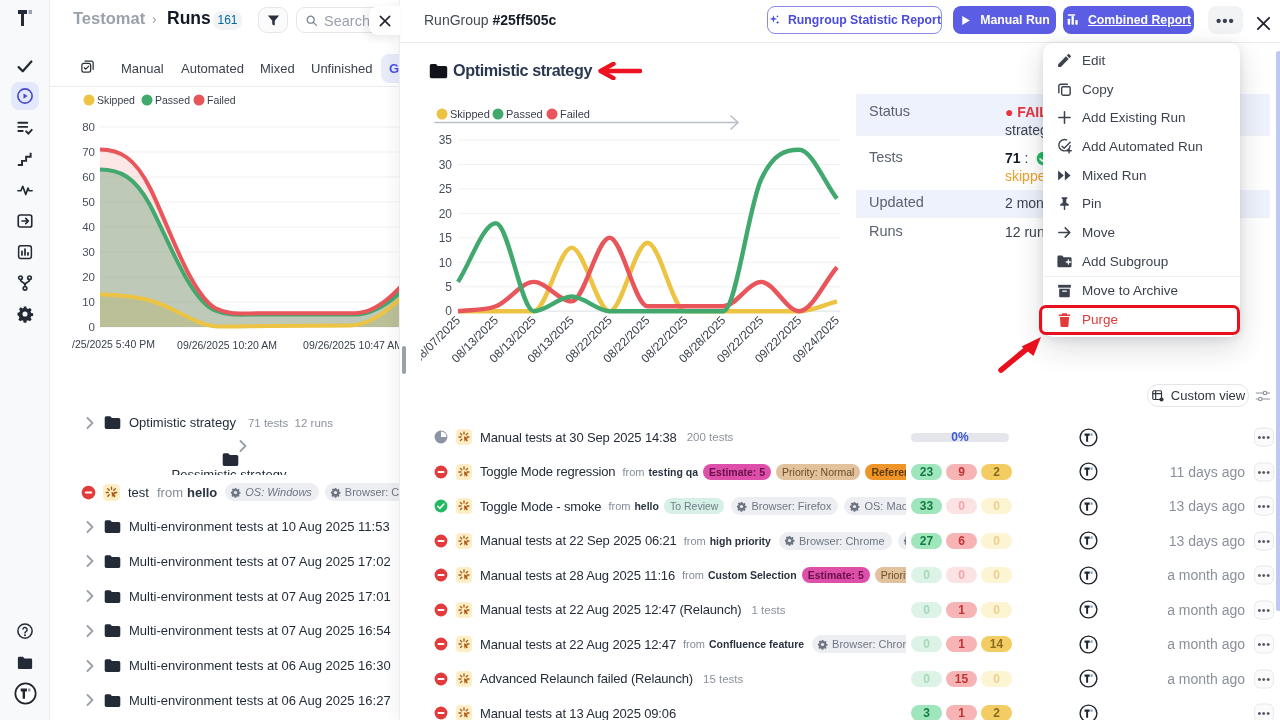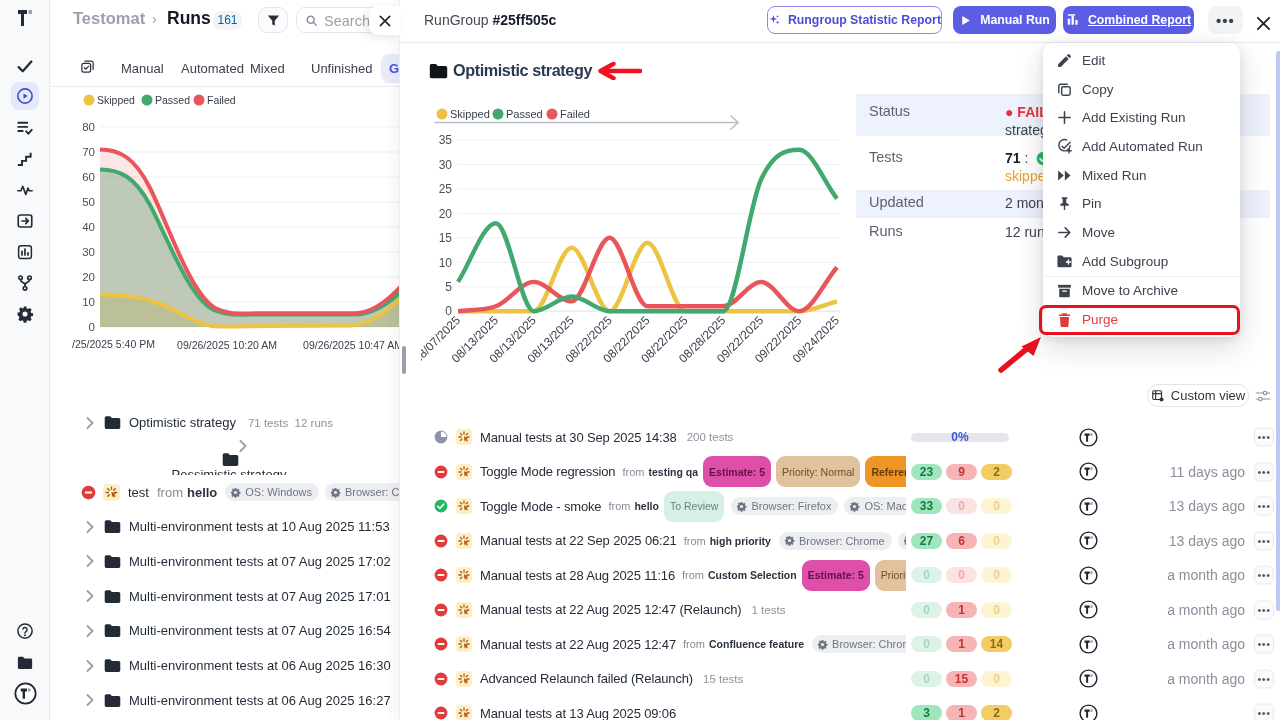--- a/index.html
+++ b/index.html
@@ -21,21 +21,21 @@
   .fmeta { font-size:11.5px; color:#8c929c; margin-left:12px; }
   .gpill { display:inline-flex; align-items:center; background:#eceef2; border-radius:9px; height:18px; padding:0 7px 0 5px; font-size:11px; color:#6f7683; margin-left:6px; white-space:nowrap; flex:none; }
   
   #overlay { left:399px; top:0; width:881px; height:720px; background:#fff; border-left:1px solid #ebedf0; box-shadow:-5px 0 12px rgba(30,35,50,.05); z-index:10; }
   .obtn { position:absolute; top:6px; height:28px; border-radius:8px; display:flex; align-items:center; justify-content:center; font-size:12.3px; font-weight:700; white-space:nowrap; }
   .orow { position:absolute; left:0; width:874px; height:34.5px; display:flex; align-items:center; }
   .rtitle { font-size:13px; color:#252d3a; margin-left:8px; white-space:nowrap; letter-spacing:-0.15px; }
   .rfrom { font-size:11px; color:#858c98; margin-left:7px; white-space:nowrap;}
   .rfromb { font-size:10.5px; color:#2b3340; font-weight:700; margin-left:4px; white-space:nowrap;}
   .rmeta { font-size:11.5px; color:#8c929c; margin-left:10px; white-space:nowrap;}
-  .tagpill { display:inline-flex; align-items:center; border-radius:9px; height:31px; padding:8px 6px; font-size:10.5px; margin-left:5px; white-space:nowrap; flex:none; }
+  .tagpill { display:inline-flex; align-items:center; border-radius:9px; height:16px; padding:8px 6px; font-size:10.5px; margin-left:5px; white-space:nowrap; flex:none; }
   .cpill { position:absolute; width:31px; height:16px; border-radius:8px; font-size:12px; font-weight:700; text-align:center; line-height:16px; }
   .ticon { position:absolute; left:679px; width:19px; height:19px; }
   .rtime { position:absolute; right:29px; font-size:14px; color:#8a909b; top:50%; transform:translateY(-50%); }
   .rmore { position:absolute; left:854px; width:20px; height:19px; border:1px solid #e6e8ec; border-radius:6px; background:#fbfbfc; color:#555b66; font-size:11px; letter-spacing:.5px; text-align:center; line-height:17px; top:50%; transform:translateY(-50%); }
   
   #menu { left:643px; top:43px; width:197px; background:#fff; border-radius:10px; box-shadow:0 10px 30px rgba(25,30,45,.16), 0 2px 8px rgba(25,30,45,.10); padding:3px 0; z-index:30; }
   .mitem { height:28.7px; display:flex; align-items:center; font-size:13.5px; color:#3c434f; }
   .mico { width:17px; height:17px; margin-left:13px; margin-right:9px; flex:none; }
   .statusrow { position:absolute; left:456px; width:414px; }
   .rowmain { display:flex; align-items:center; width:472px; margin-left:34px; overflow:hidden; flex:none; white-space:nowrap; }
@@ -73,21 +73,21 @@
     </div>
 
     <div class="tabs">
       <svg class="abs" style="left:30px; top:7px;" width="15" height="15" viewBox="0 0 24 24" fill="none" stroke="#2a303b" stroke-width="2" stroke-linecap="round" stroke-linejoin="round">
           <rect x="3" y="7" width="14" height="14" rx="3"></rect>
           <path d="M7 14l2.3 2.3L14 11.5"></path>
           <path d="M8 3.5h10.5A2.5 2.5 0 0 1 21 6v10.5"></path>
         </svg>
       <span class="tab" style="left:71px;">Manual</span>
       <span class="tab" style="left:131px;">Automated</span>
-      <span class="tab" style="left:200px;">Mixed</span>
+      <span class="tab" style="left:210px;">Mixed</span>
       <span class="tab" style="left:261px;">Unfinished</span>
       <div class="abs" style="left:331px; top:2px; width:19px; height:29px; background:#e7ebfa; border-radius:8px 0 0 8px;"></div>
       <span class="tab" style="left:339px; color:#4553e2; font-weight:700;">G</span>
     </div>
 
     <svg class="abs" style="left:0; top:88px;" width="349" height="272" viewBox="0 0 349 272">
 
       <circle cx="39" cy="12" r="5.5" fill="#ecc343"></circle>
       <text x="47" y="16" font-size="10.5" fill="#3a414d">Skipped</text>
       <circle cx="97" cy="12" r="5.5" fill="#42a96e"></circle>
@@ -153,21 +153,21 @@
       <svg style="margin-left:7px;" width="17" height="17" viewBox="0 0 24 24">
           <rect x="0" y="0" width="24" height="24" rx="6" fill="#fdeec6"></rect>
           <g stroke="#a85a14" stroke-width="2" stroke-linecap="round">
             <path d="M12 4.5v3M6.7 6.7l2.1 2.1M4.5 12h3M6.7 17.3l2.1-2.1M17.3 6.7l-2.1 2.1M19.5 12h-3"></path>
           </g>
           <path d="M12 11l6.5 2.8-2.9 1 2.3 2.3-1.8 1.8-2.3-2.3-1 2.9z" fill="#a85a14"></path>
         </svg>
       <span class="fname">test</span>
       <span class="fmeta" style="margin-left:8px; font-size:13px; color:#858c98;">from</span>
       <span style="font-size:13px; color:#2b3340; font-weight:700; margin-left:4px;">hello</span>
-      <span class="gpill" style="margin-left:8px;"><svg width="11" height="11" viewBox="0 0 24 24" fill="#6f7683" style="margin-right:4px;">
+      <span class="gpill" style="margin-left:8px;font-style:italic;"><svg width="11" height="11" viewBox="0 0 24 24" fill="#6f7683" style="margin-right:4px;">
             <path d="M10.2 2h3.6l.5 2.6 1.9.8 2.2-1.5 2.5 2.5-1.5 2.2.8 1.9 2.6.5v3.6l-2.6.5-.8 1.9 1.5 2.2-2.5 2.5-2.2-1.5-1.9.8-.5 2.6h-3.6l-.5-2.6-1.9-.8-2.2 1.5-2.5-2.5 1.5-2.2-.8-1.9L2 13.8v-3.6l2.6-.5.8-1.9L3.9 5.6l2.5-2.5 2.2 1.5 1.9-.8z"></path>
             <circle cx="12" cy="12" r="3.4" fill="#eceef2"></circle>
           </svg>OS: Windows</span>
       <span class="gpill"><svg width="11" height="11" viewBox="0 0 24 24" fill="#6f7683" style="margin-right:4px;">
             <path d="M10.2 2h3.6l.5 2.6 1.9.8 2.2-1.5 2.5 2.5-1.5 2.2.8 1.9 2.6.5v3.6l-2.6.5-.8 1.9 1.5 2.2-2.5 2.5-2.2-1.5-1.9.8-.5 2.6h-3.6l-.5-2.6-1.9-.8-2.2 1.5-2.5-2.5 1.5-2.2-.8-1.9L2 13.8v-3.6l2.6-.5.8-1.9L3.9 5.6l2.5-2.5 2.2 1.5 1.9-.8z"></path>
             <circle cx="12" cy="12" r="3.4" fill="#eceef2"></circle>
           </svg>Browser: Chrome</span>
     </div>
     <div class="lrow" style="top:509px;">
       <svg class="chev" viewBox="0 0 8 12" fill="none" stroke="#9aa0a9" stroke-width="1.8" stroke-linecap="round" stroke-linejoin="round">

